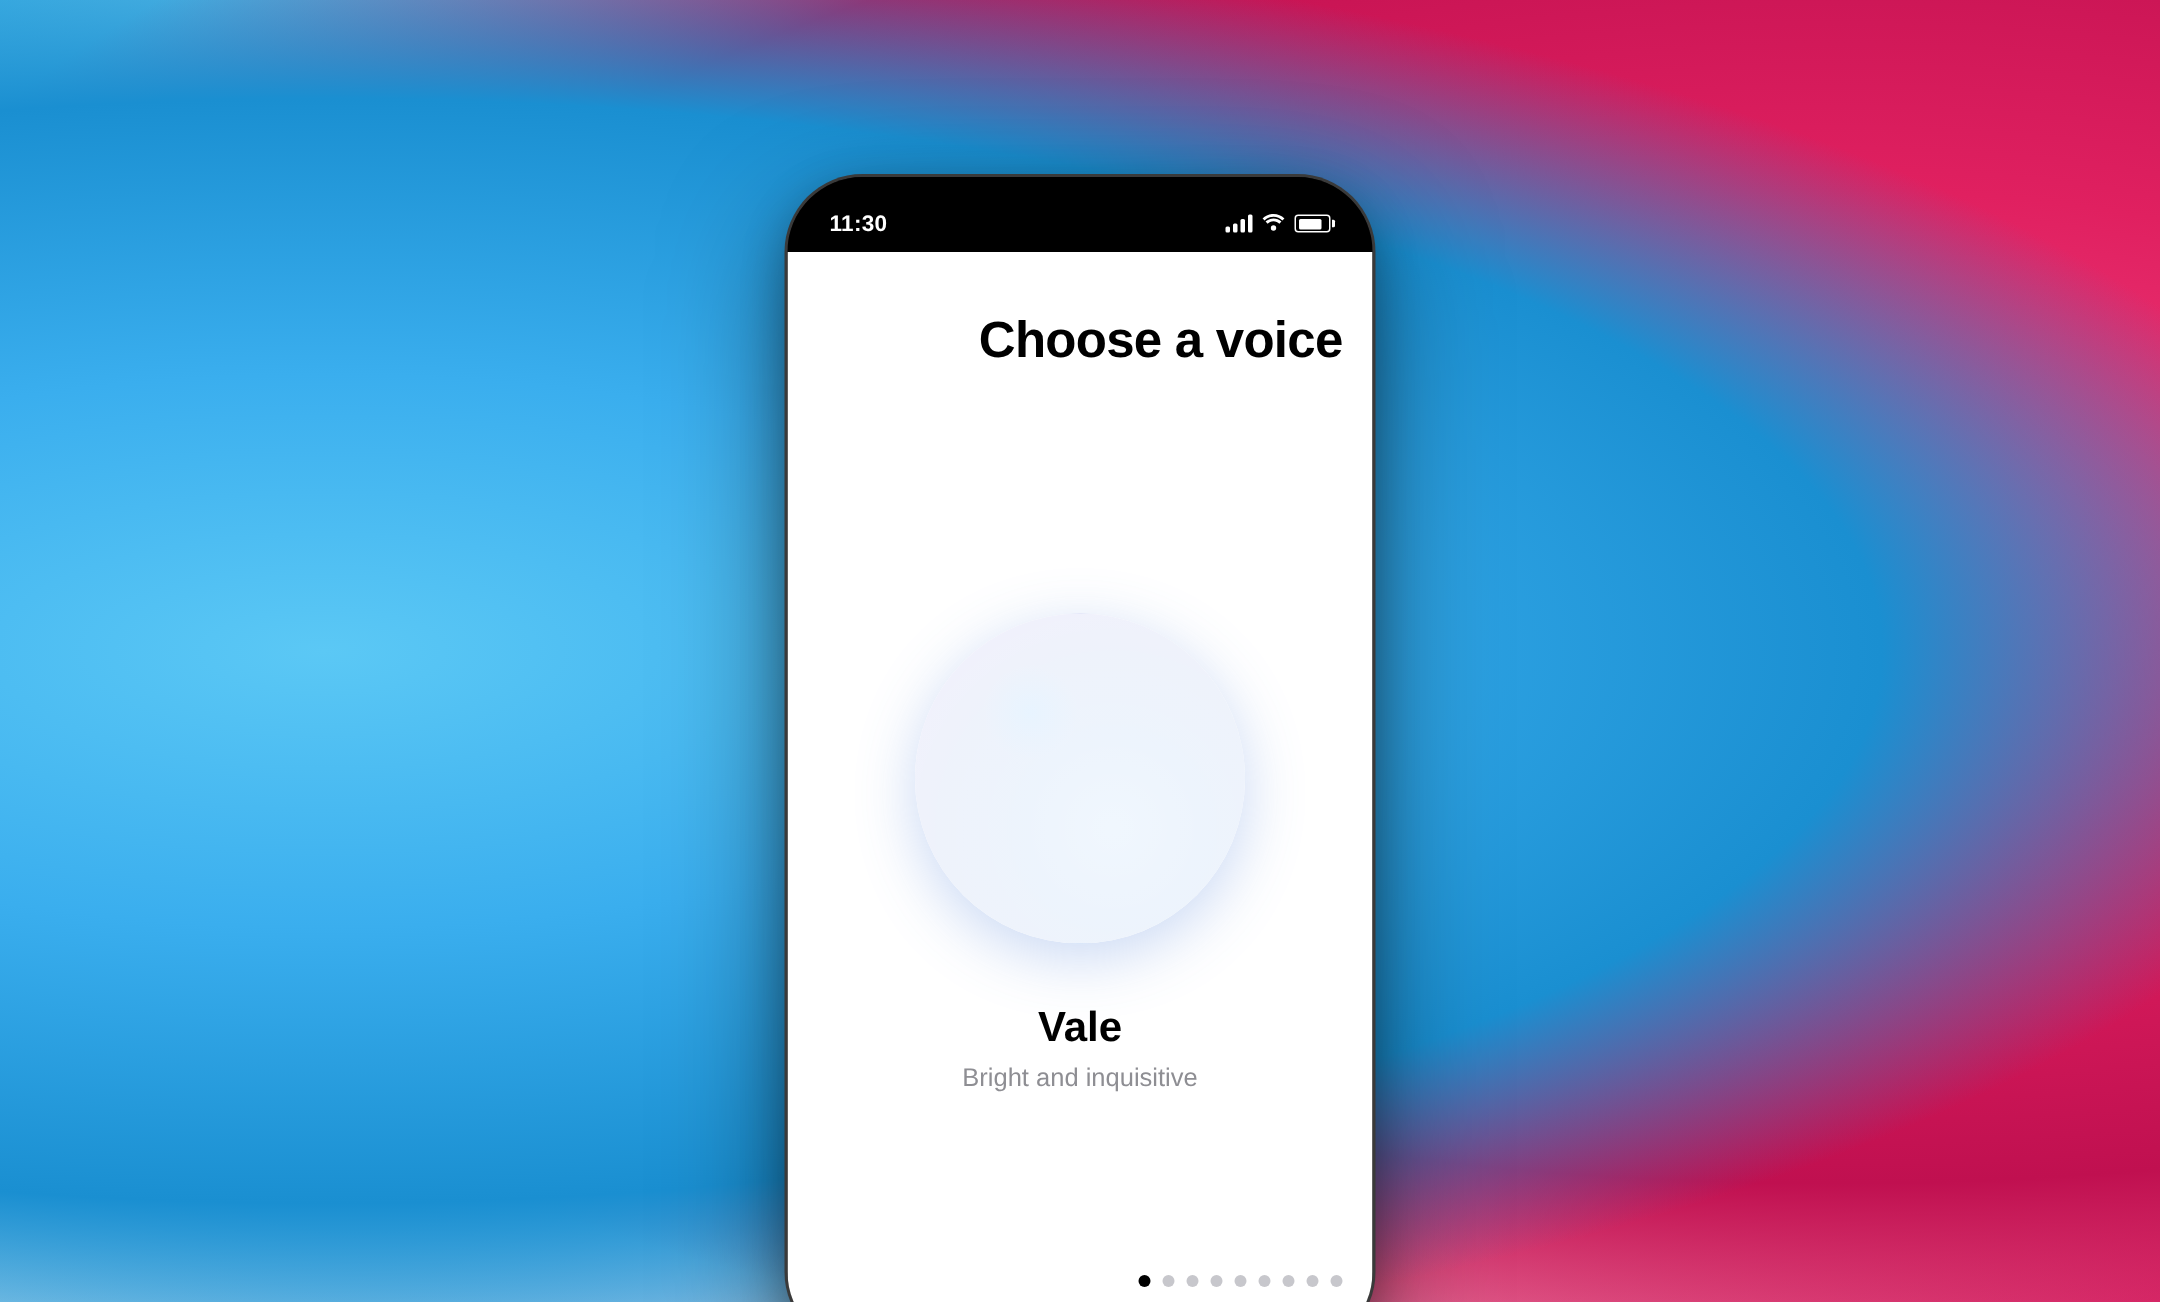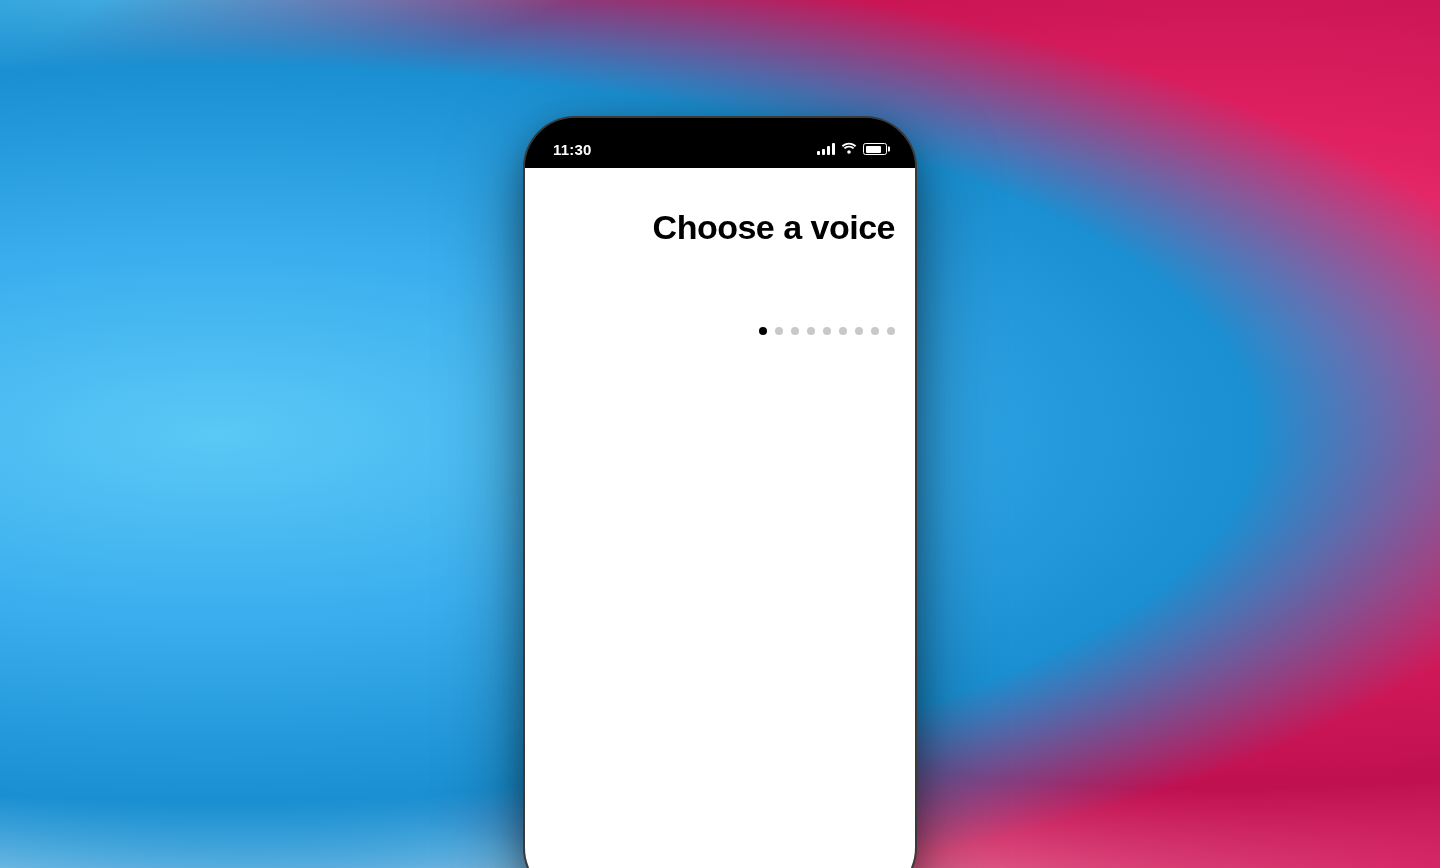--- a/index.html
+++ b/index.html
@@ -278,20 +278,27 @@
           </div>
         </div>
       </div>
     </div>
 
     <div class="phone-screen">
       <div class="screen-content">
 
         <h1 class="screen-title">Choose a voice</h1>
 
+        <div class="voice-orb-container">
+          <div class="voice-orb"></div>
+
+          <span class="voice-name">Vale</span>
+
+          <span class="voice-description">Bright and inquisitive</span>
+        </div>
 
         <div class="dots-container">
           <div class="dot active"></div>
           <div class="dot"></div>
           <div class="dot"></div>
           <div class="dot"></div>
           <div class="dot"></div>
           <div class="dot"></div>
           <div class="dot"></div>
           <div class="dot"></div>

